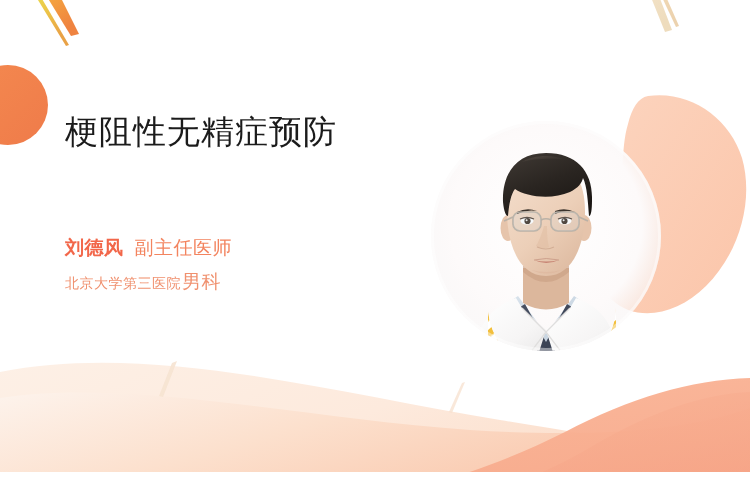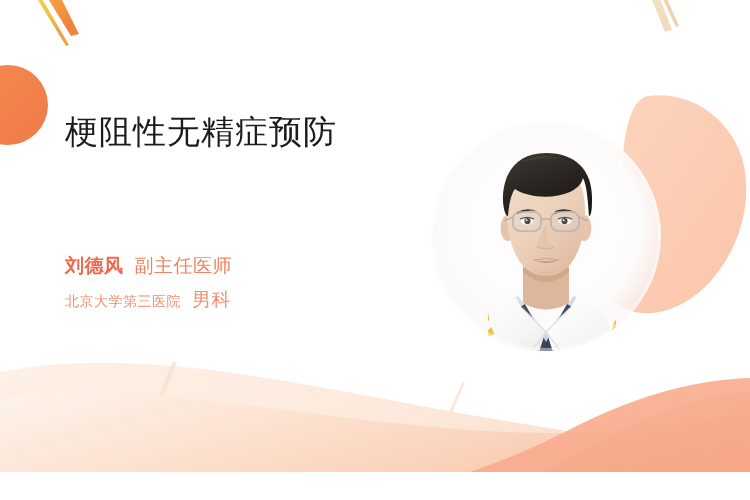--- a/index.html
+++ b/index.html
@@ -18,39 +18,39 @@
 
   
   #text-block{
     position:absolute;left:65px;top:112px;width:380px;z-index:40;
   }
   #title{
     font-size:33px;line-height:1.2;color:#1b1b1b;
     letter-spacing:1px;font-weight:400;white-space:nowrap;
     font-family:"DejaVu Sans","Liberation Sans",sans-serif;
   }
-  #credentials{position:absolute;left:65px;top:256px;z-index:40;}
+  #credentials{position:absolute;left:65px;top:238px;z-index:40;}
   .cred-line{white-space:nowrap;line-height:1.0;}
   #cred-line-1{margin-bottom:15px;}
   #doctor-name{
     font-size:19px;font-weight:bold;color:#f2674a;letter-spacing:.5px;
     font-family:"DejaVu Sans","Liberation Sans",sans-serif;
   }
   #doctor-rank{
     font-size:19px;font-weight:400;color:#f3845f;letter-spacing:.5px;
     margin-left:11px;
     font-family:"DejaVu Sans","Liberation Sans",sans-serif;
   }
   #doctor-affiliation{
     font-size:14px;font-weight:400;color:#f0906e;letter-spacing:.5px;
     font-family:"DejaVu Sans","Liberation Sans",sans-serif;
   }
   #doctor-department{
     font-size:19px;font-weight:400;color:#f0906e;letter-spacing:.5px;
-    margin-left:11px;
+    margin-left:1px;
     font-family:"DejaVu Sans","Liberation Sans",sans-serif;
   }
 
   
   #portrait{
     position:absolute;left:430px;top:120px;width:232px;height:232px;
     z-index:30;
   }
 </style>
 </head>

